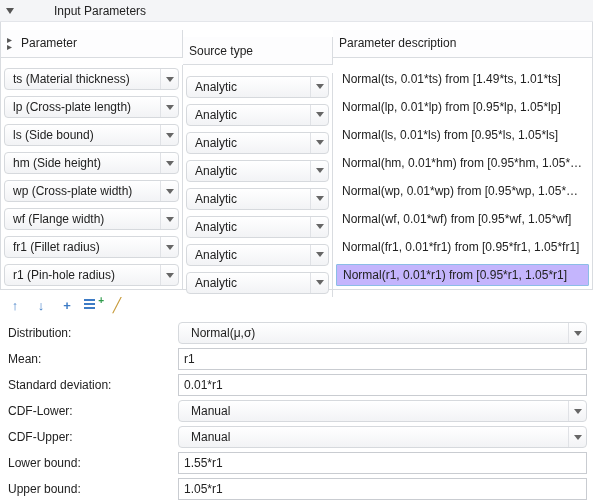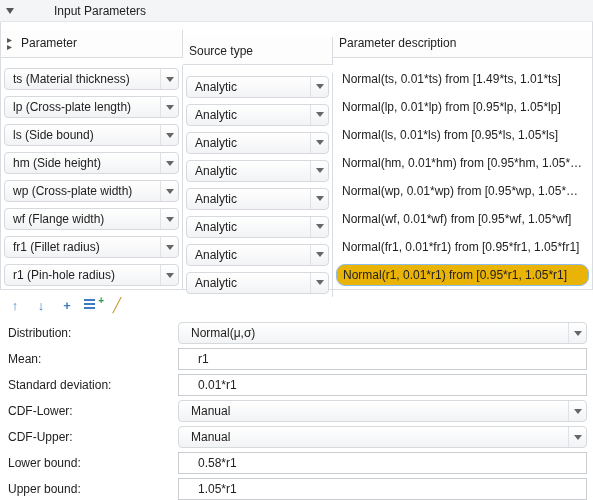--- a/index.html
+++ b/index.html
@@ -103,23 +103,23 @@
     border-top: 5px solid #666;
   }
   .desc-text {
     padding: 0 6px;
     white-space: nowrap;
     overflow: hidden;
     text-overflow: ellipsis;
     width: 100%;
   }
   .row-selected .desc-text {
-    background: #eab308;
+    background: #c4b5fd;
     border: 1px solid #8cbde6;
-    border-radius: 9px;
+    border-radius: 1px;
     height: 22px;
     display: flex; align-items: center;
     padding: 0 6px;
   }
 
   .toolbar {
     display: flex;
     gap: 8px;
     padding: 6px 6px 6px 6px;
     align-items: center;
@@ -161,21 +161,21 @@
     padding-left: 2px;
   }
   .form-control-wrap {
     flex: 1;
     display: flex;
   }
   .textfield {
     flex: 1;
     height: 22px;
     border: 1px solid #c9ccd1;
-    padding: 0 19px;
+    padding: 0 5px;
     display: flex; align-items: center;
     background: #fff;
   }
   .dropdown.full {
     flex: 1;
     height: 22px;
   }
   .dropdown.full .dd-text { padding-left: 4px; }
 </style>
 </head>
@@ -432,21 +432,21 @@
             <span class="dd-tri"></span>
           </span>
       </div>
     </div>
   </div>
 
   <div class="form-row">
     <div class="form-label">Lower bound:</div>
     <div class="form-control-wrap">
       <div class="textfield">
-        <span>0.58*r1</span>
+        <span>1.55*r1</span>
       </div>
     </div>
   </div>
 
   <div class="form-row">
     <div class="form-label">Upper bound:</div>
     <div class="form-control-wrap">
       <div class="textfield">
         <span>1.05*r1</span>
       </div>

